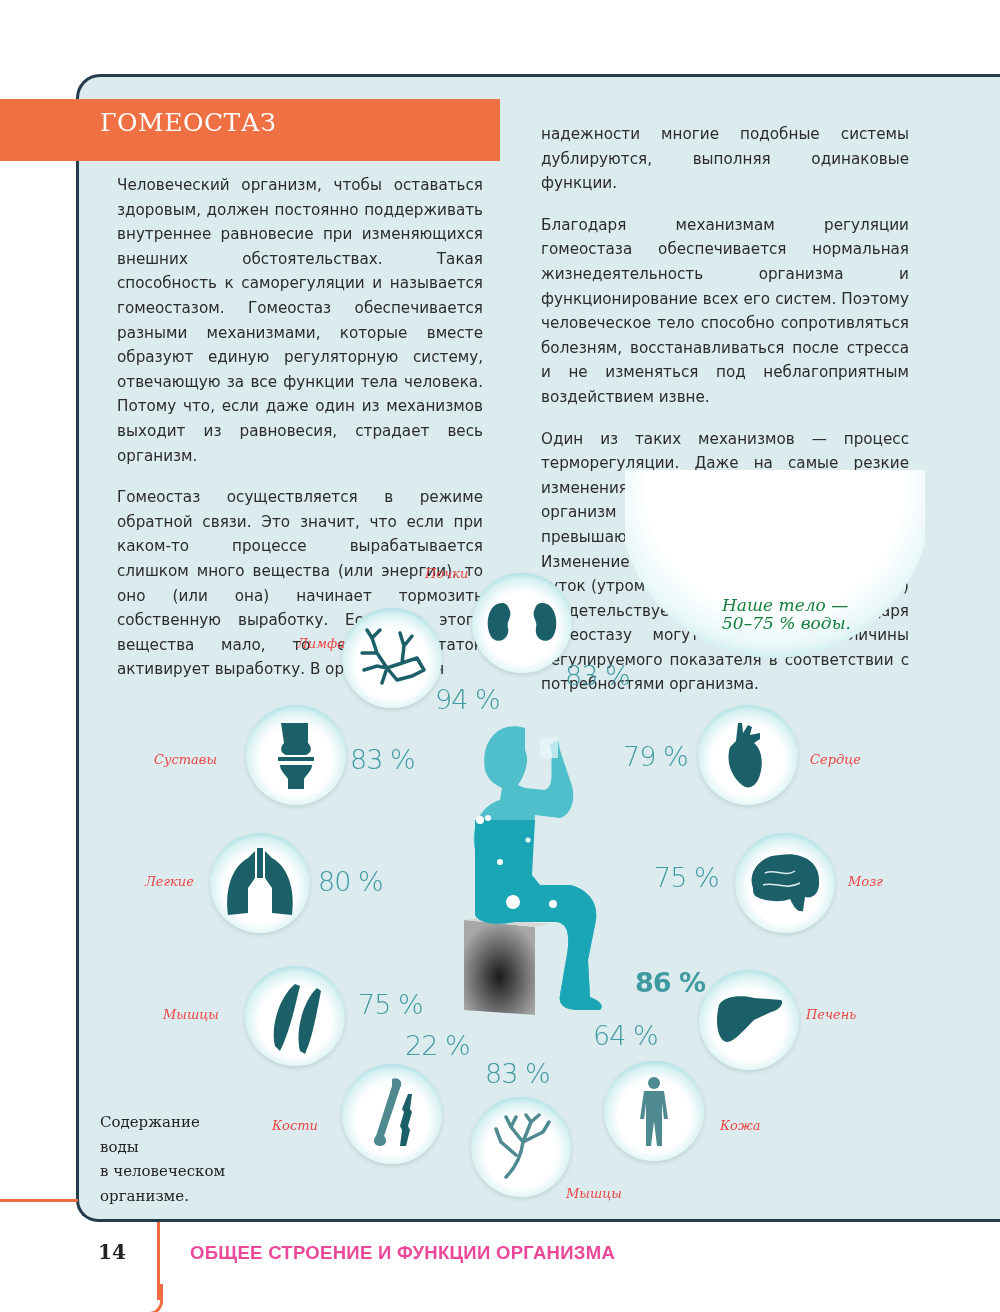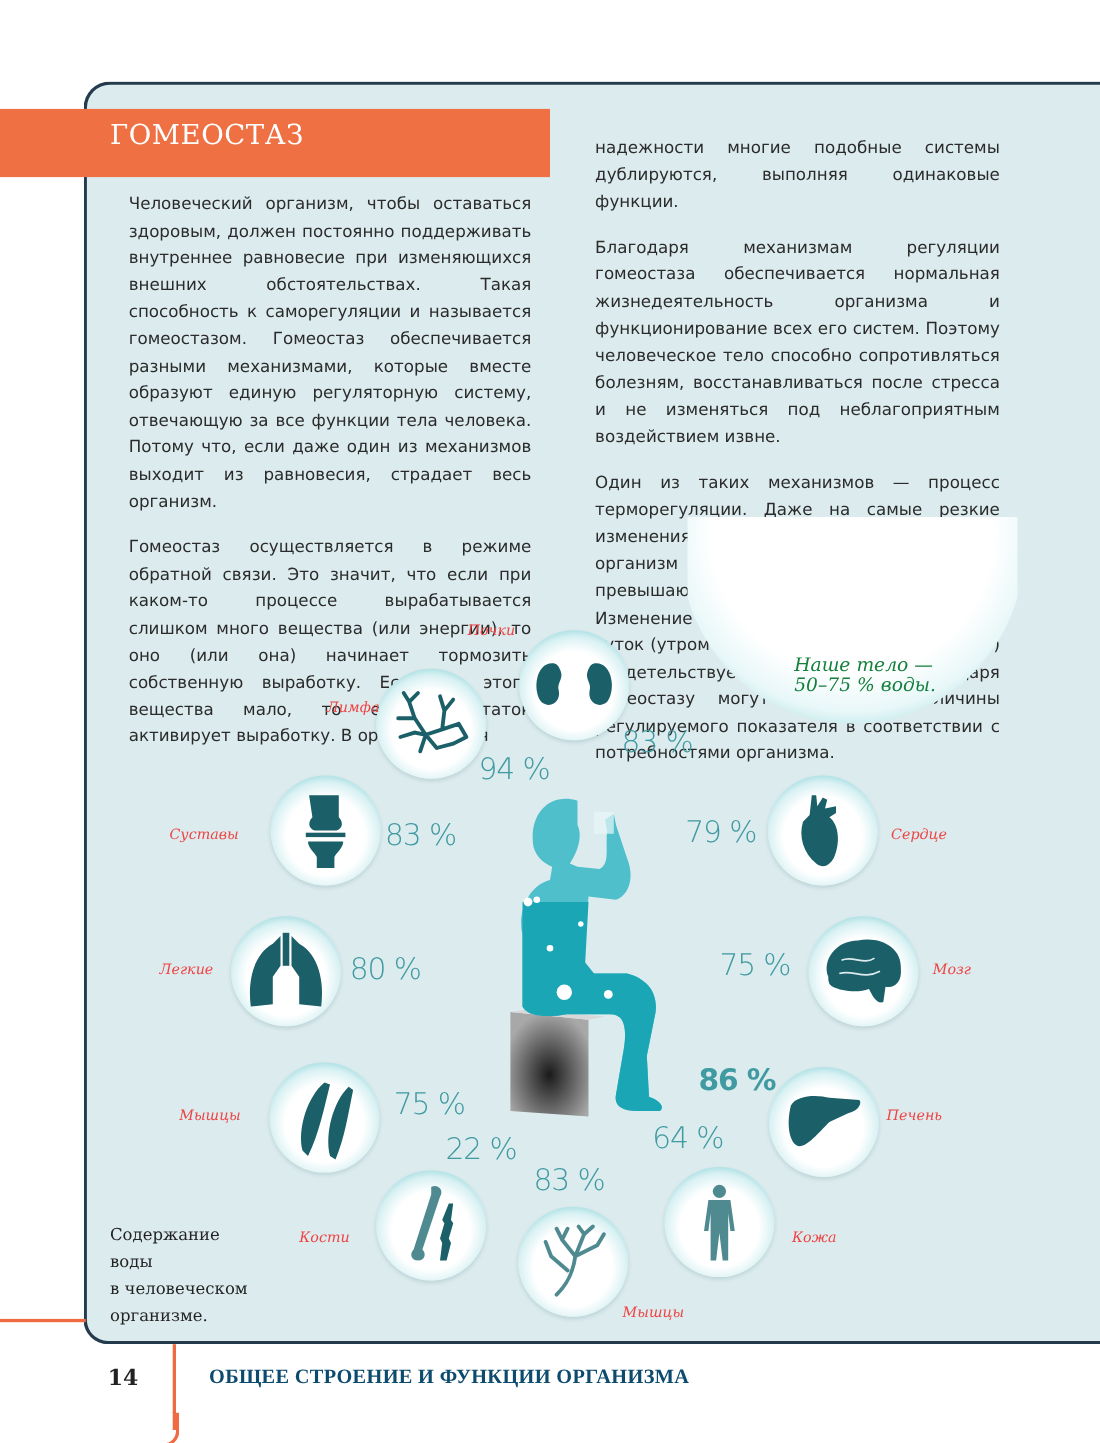--- a/index.html
+++ b/index.html
@@ -16,21 +16,21 @@
   .col-right{left:524px;top:105px;width:402px;}
   .bubble{position:absolute;border-radius:50%;background:radial-gradient(circle at 50% 55%, #ffffff 0%, #ffffff 48%, #d9f1f3 66%, #7fcfd5 84%, #2fa8b1 97%, #1b8c96 100%);box-shadow:0 2px 4px rgba(0,80,90,0.15);}
   .bubble svg{position:absolute;left:0;top:0;width:100%;height:100%;}
   .big-bubble{position:absolute;left:625px;top:470px;width:300px;height:190px;overflow:hidden;}
   .big-bubble .circ{position:absolute;left:-6px;top:-130px;width:312px;height:318px;border-radius:50%;background:radial-gradient(circle at 50% 45%, #ffffff 0%, #ffffff 55%, #e8f7f8 70%, #8fd6db 88%, #28a2ac 100%);}
   .big-text{position:absolute;left:722px;top:596px;font-family:"DejaVu Serif",serif;font-style:italic;font-size:17px;line-height:18px;color:#15803d;}
   .organ-label{position:absolute;font-family:"DejaVu Serif",serif;font-style:italic;font-size:13px;color:#ef4444;}
   .pct{position:absolute;font-family:"DejaVu Sans",sans-serif;font-size:27px;color:#3f9aa1;font-weight:300;letter-spacing:-1px;}
   .caption{position:absolute;left:100px;top:1110px;font-family:"DejaVu Serif",serif;font-size:15px;line-height:24.5px;color:#222;}
   .page-num{position:absolute;left:98px;top:1240px;font-family:"DejaVu Serif",serif;font-weight:bold;font-size:20px;color:#222;}
-  .chapter{position:absolute;left:190px;top:1242px;font-family:Liberation Serif, serif;font-weight:bold;font-size:18.5px;color:#0c4a6e;letter-spacing:0.3px;}
+  .chapter{position:absolute;left:190px;top:1242px;font-family:Liberation Sans, sans-serif;font-weight:bold;font-size:18.5px;color:#ec4899;letter-spacing:0.3px;}
   .figure{position:absolute;left:440px;top:700px;width:220px;height:330px;}
 </style>
 </head>
 <body>
 
 <div class="panel"></div>
 <div class="orange-line-left"></div>
 <div class="orange-line-vert"></div>
 <div class="orange-corner"></div>
 

